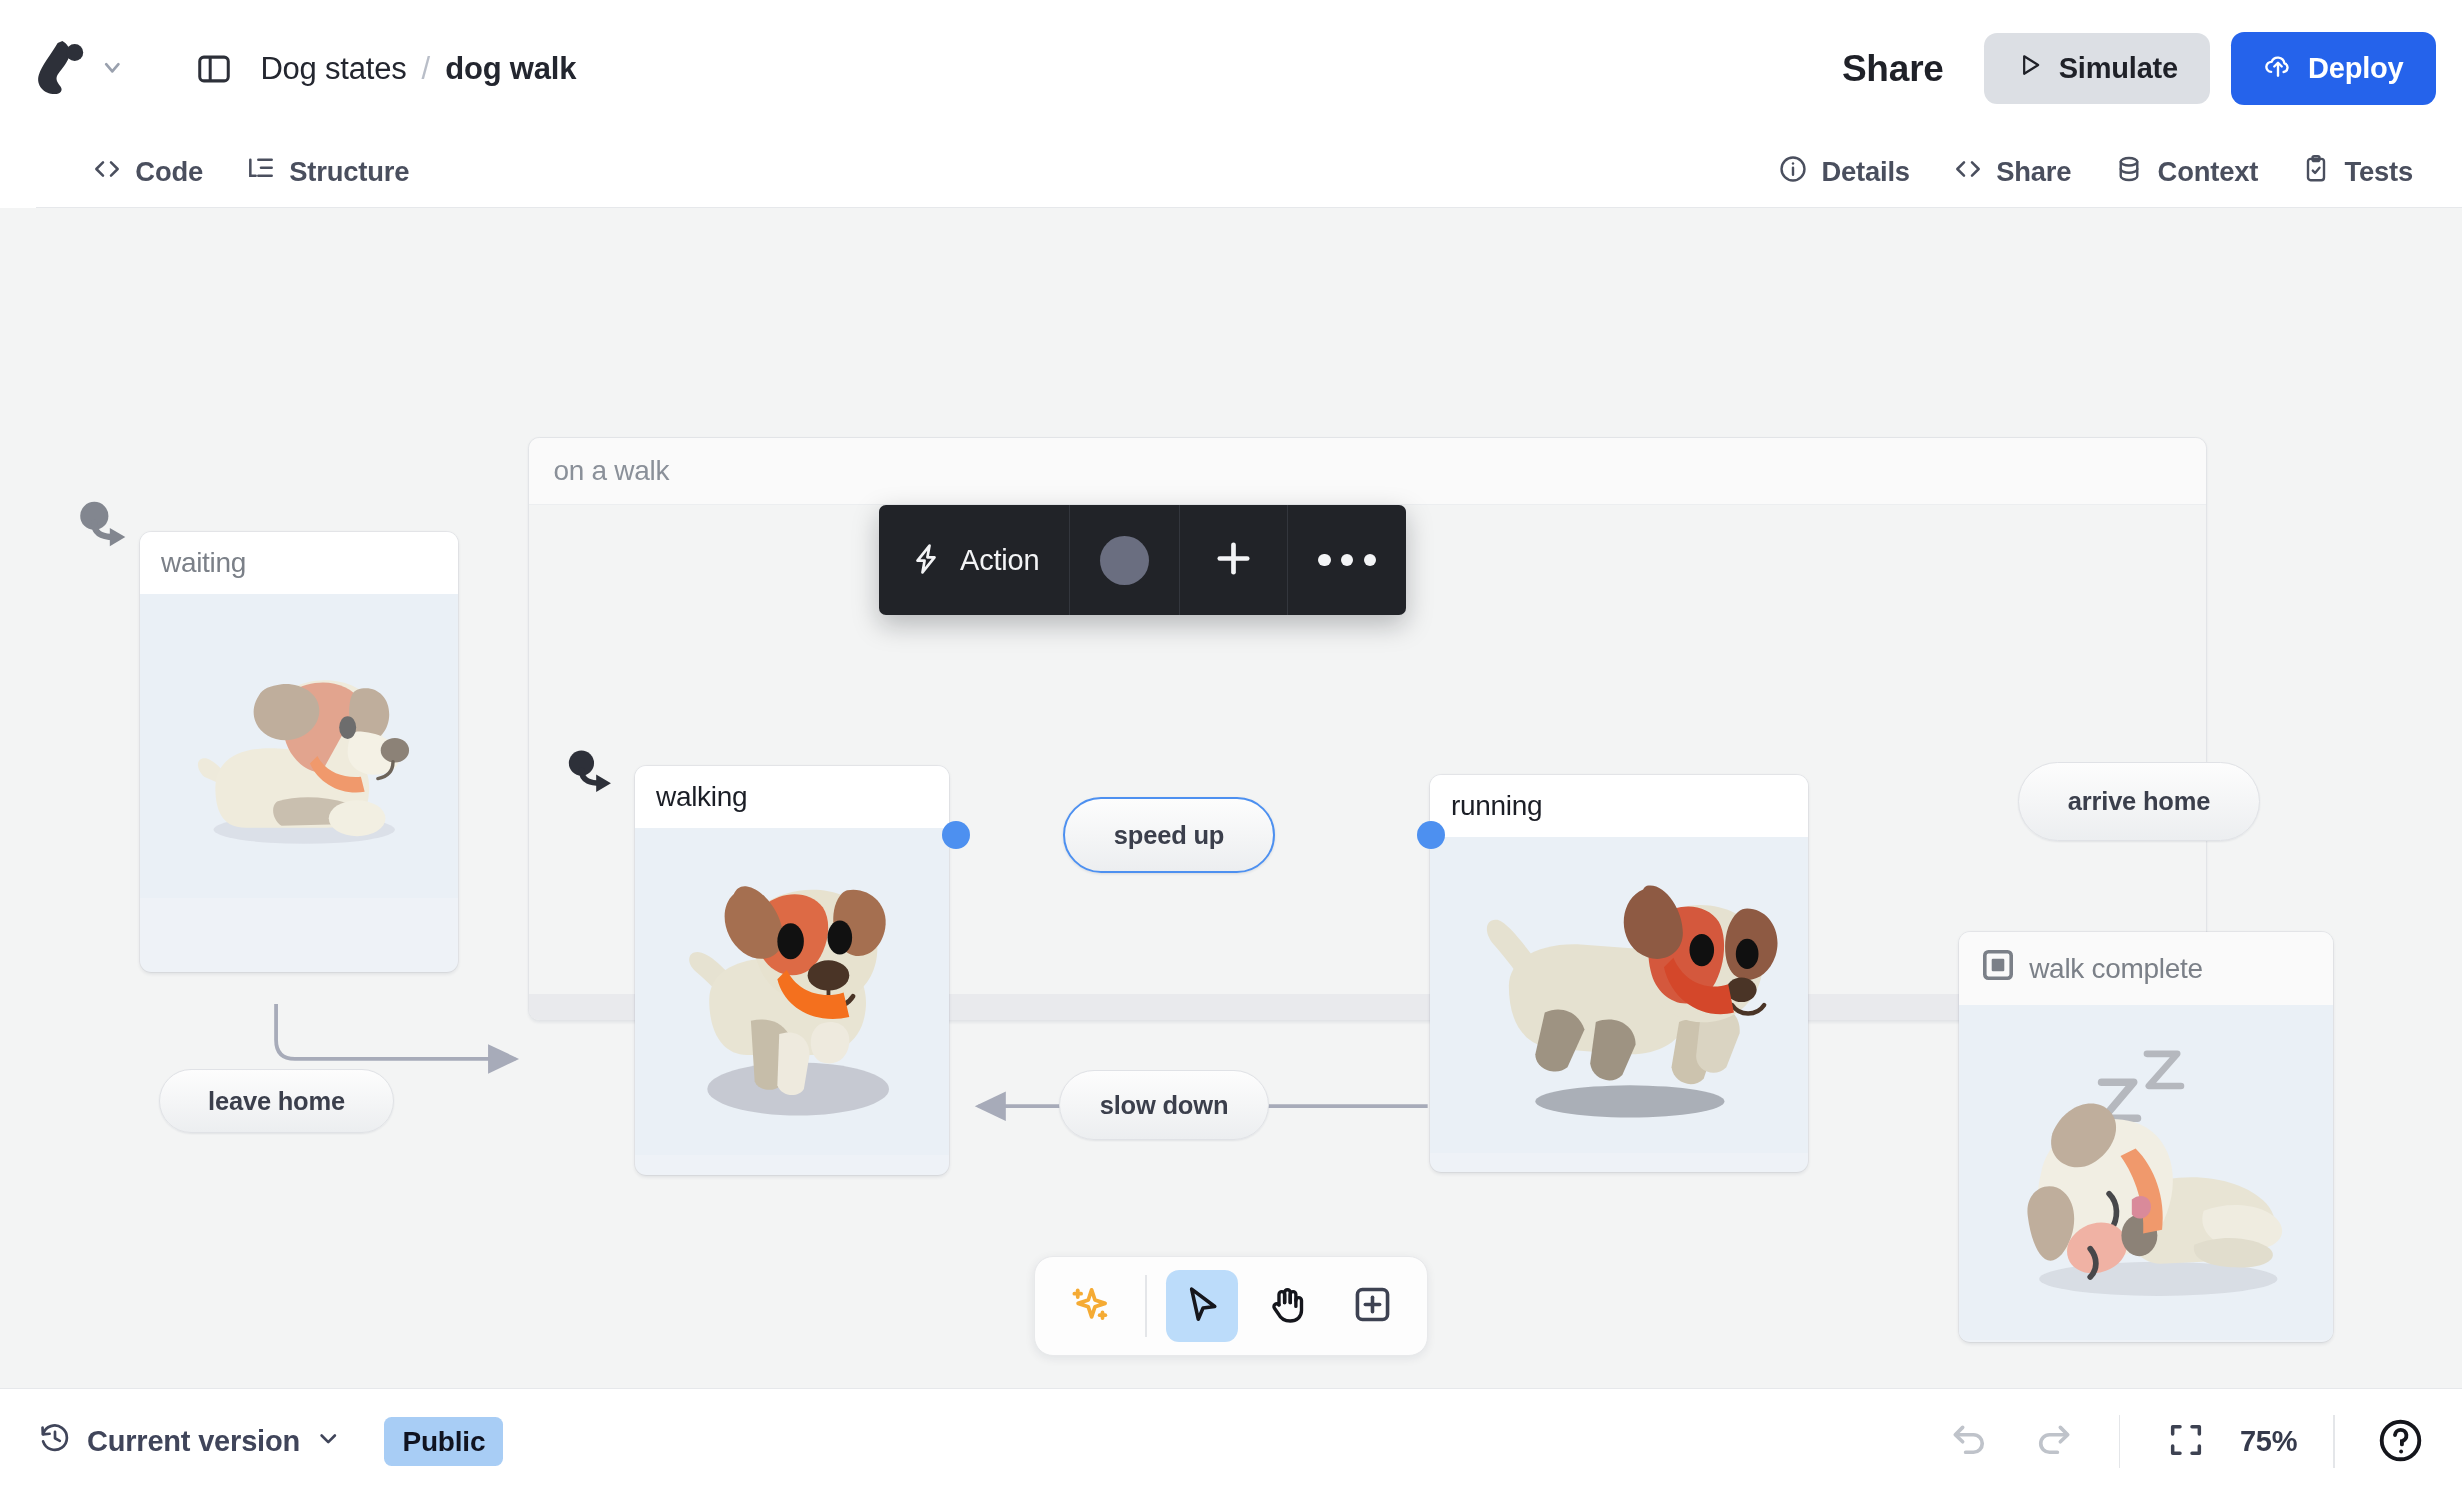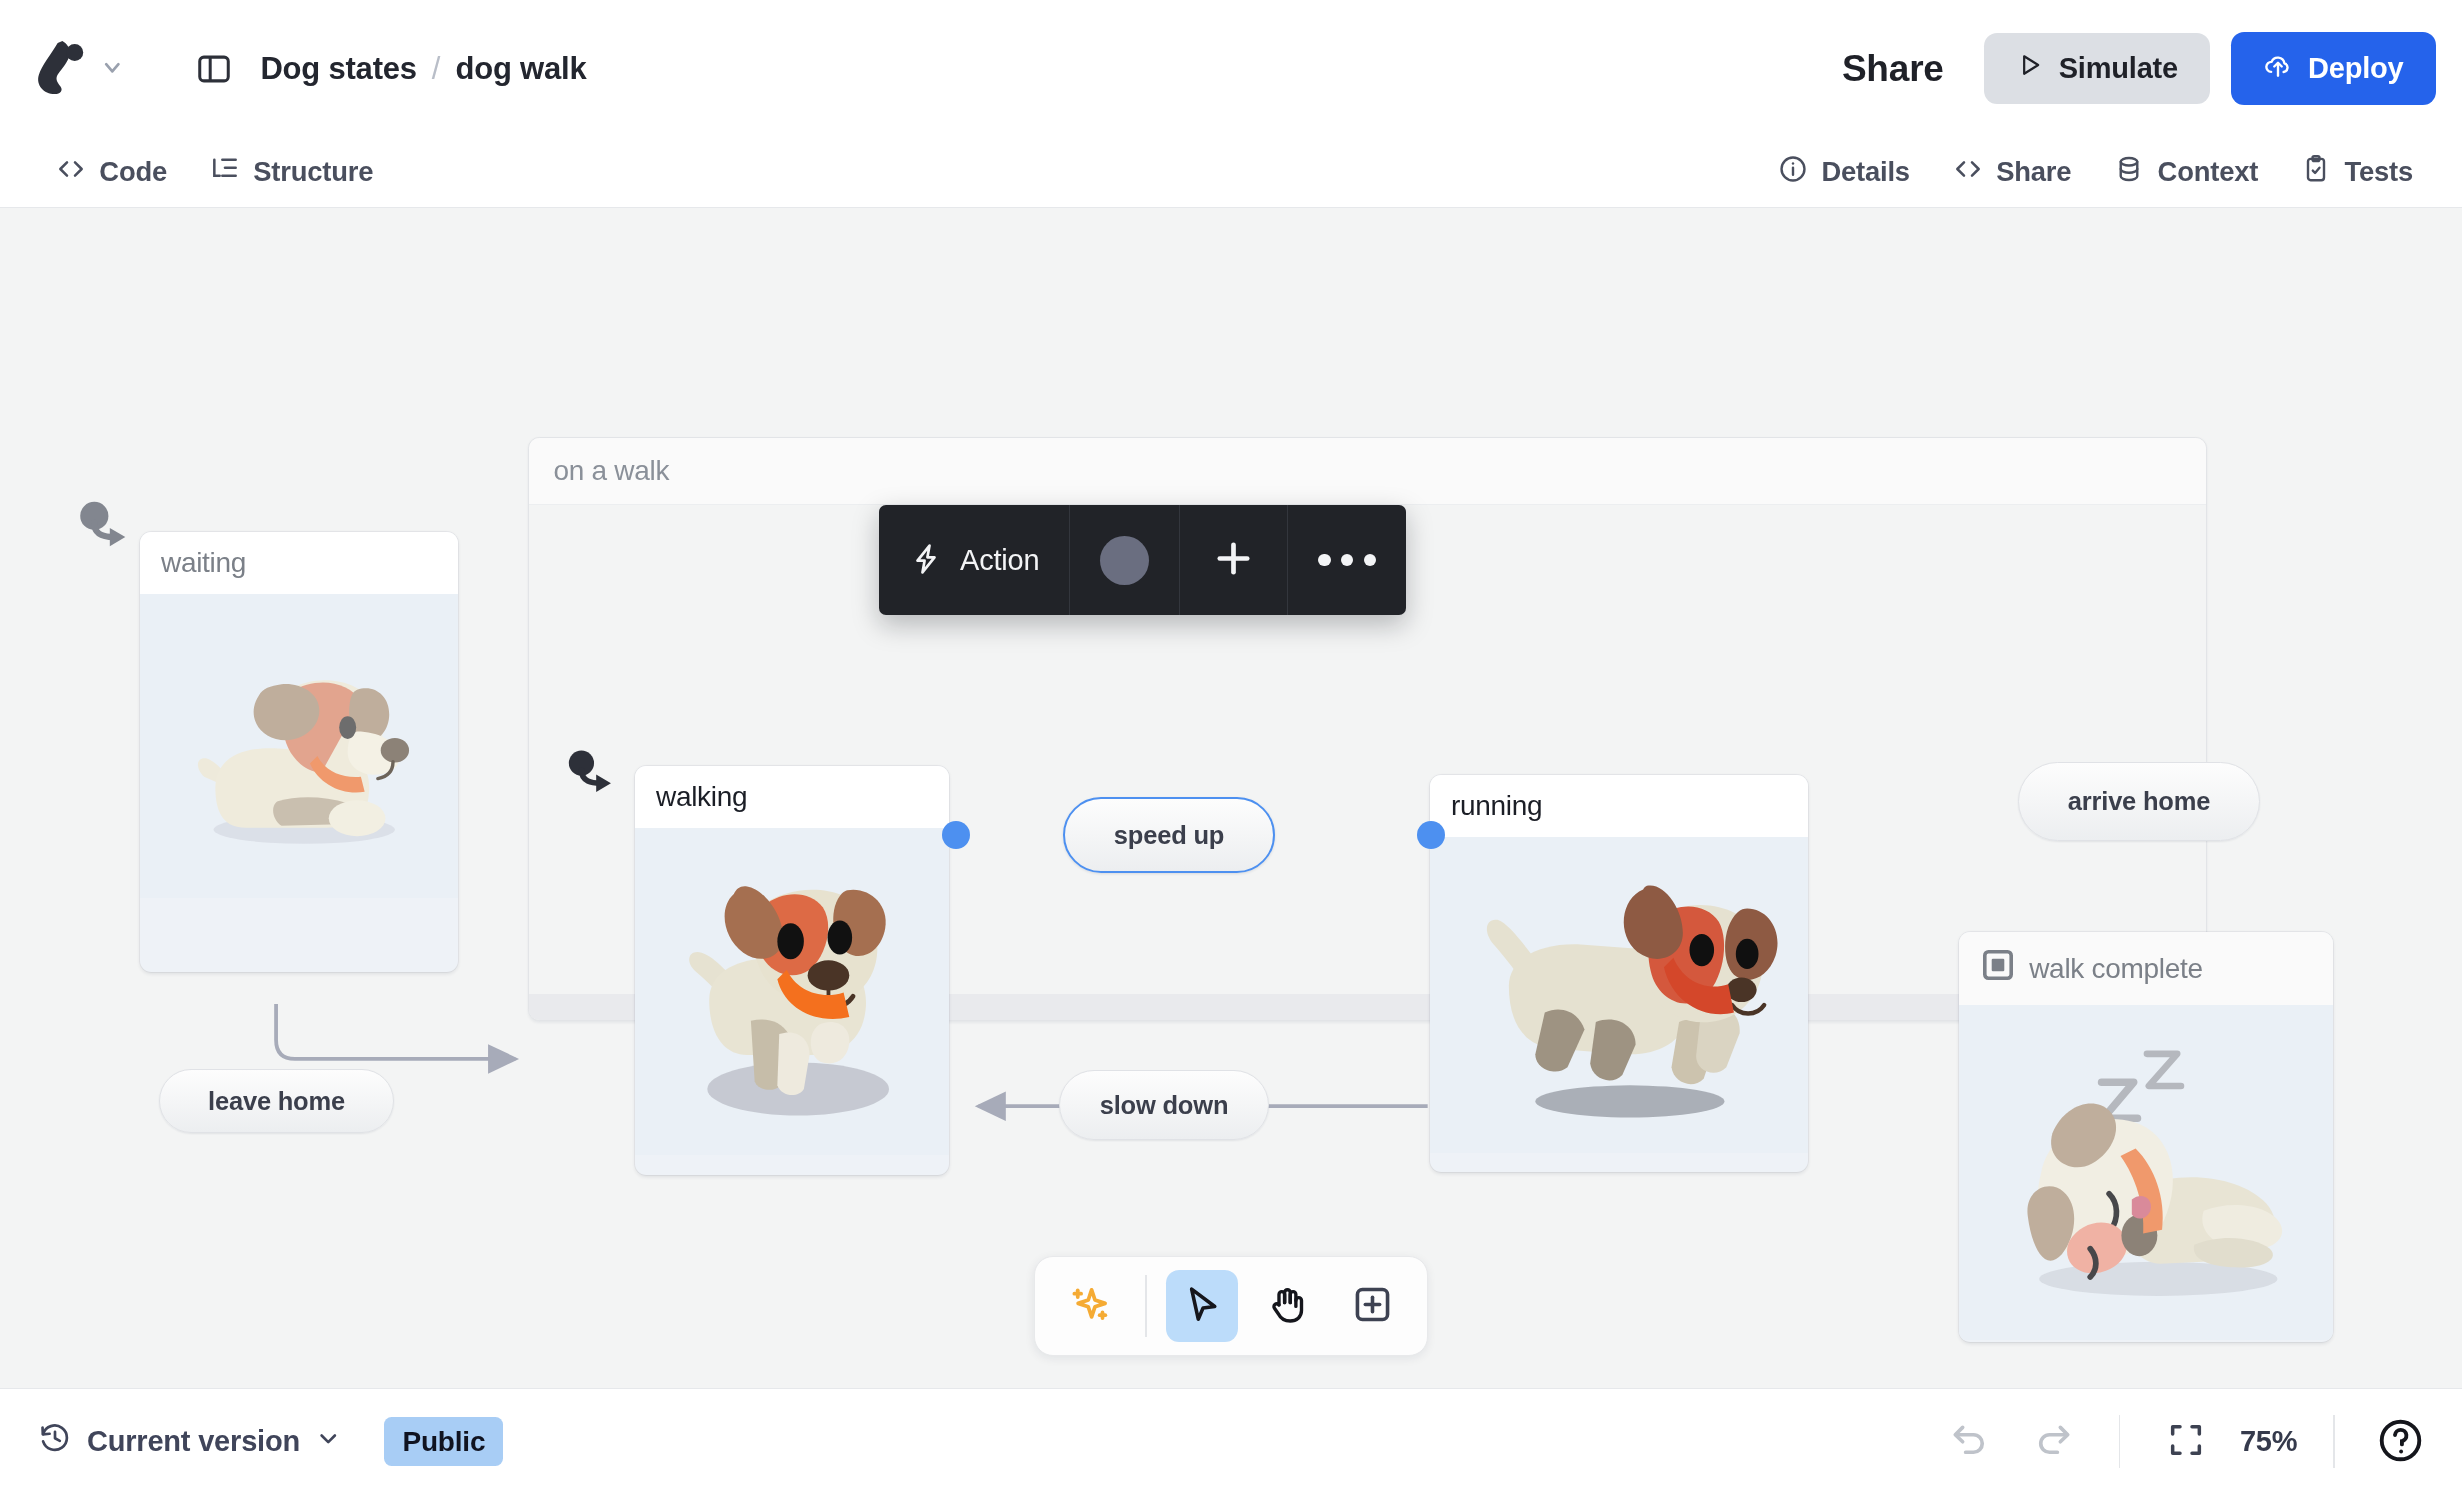--- a/index.html
+++ b/index.html
@@ -39,21 +39,21 @@
     width: 43px; height: 43px;
     display: flex; align-items: center; justify-content: center;
     color: #2d3039;
   }
   .breadcrumb {
     margin-left: 24.6px;
     display: flex; align-items: center; gap: 15px;
     font-size: 31px;
     color: #23262f;
   }
-  .crumb-proj { font-weight: 700; letter-spacing: -0.2px; }
+  .crumb-proj { font-weight: 400; letter-spacing: -0.2px; }
   .crumb-sep { color: #b9bec8; font-weight: 400; font-size: 31px; }
   .crumb-file { font-weight: 700; letter-spacing: -0.2px; }
 
   .top-right { margin-left: auto; display: flex; align-items: center; gap: 21px; }
   .share-btn {
     font-size: 37px; font-weight: 700; color: #1f2128;
     padding: 13.2px 19px; background: none; border: none; cursor: pointer;
     letter-spacing: -0.2px;
   }
   .sim-btn {
@@ -71,21 +71,21 @@
     letter-spacing: -0.2px;
   }
 
   
   .tabbar {
     height: 71px; flex: 0 0 71px;
     background: #ffffff;
     border-bottom: 1.9px solid #e6e8eb;
     display: flex; align-items: center;
     padding: 0 28px 0 34px;
-    position: relative; z-index: 35;
+    position: relative; z-index: 35; margin-left: 36px;
   }
   .tab {
     display: flex; align-items: center; gap: 12.3px;
     padding: 7.6px 21px;
     font-size: 27.4px; font-weight: 700; color: #4a4f5e;
     cursor: pointer; letter-spacing: -0.2px;
     background: none; border: none;
   }
   .tabs-right { margin-left: auto; display: flex; align-items: center; }
 

